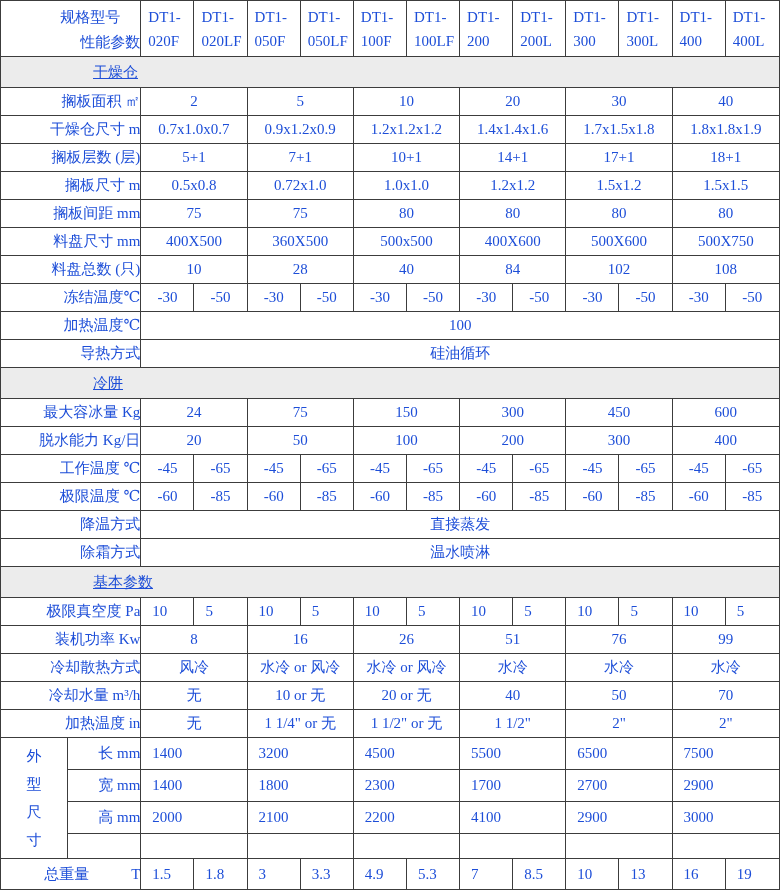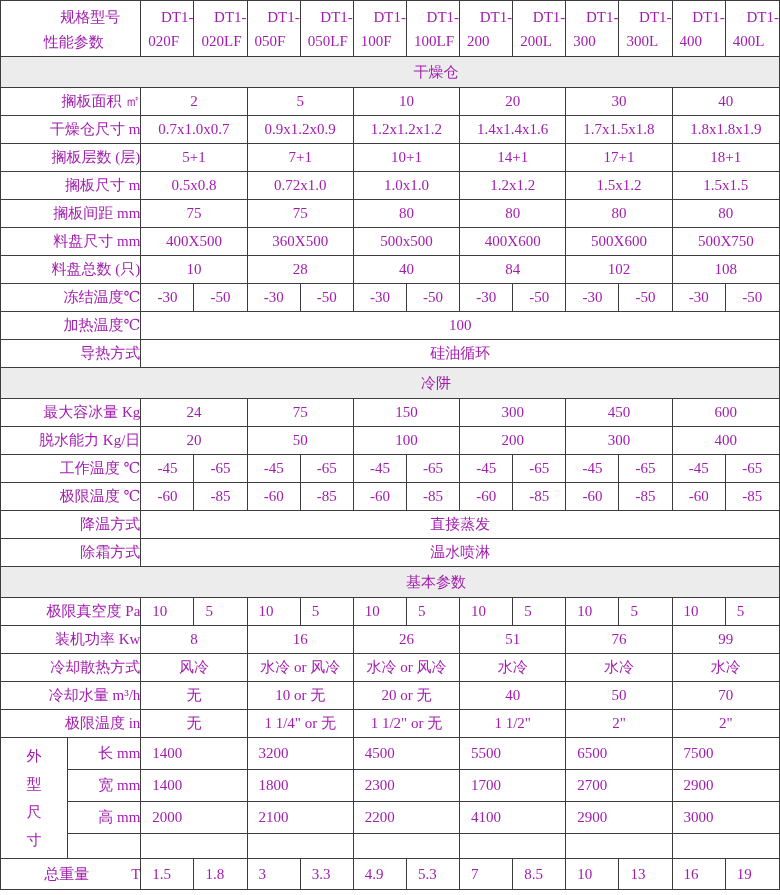--- a/index.html
+++ b/index.html
@@ -1,30 +1,30 @@
 <!DOCTYPE html>
 <html><head>
 <meta charset="utf-8">
 <style>
   html,body{margin:0;padding:0;background:#ffffff;}
   .sheet{width:780px;}
   table{border-collapse:collapse;table-layout:fixed;width:780px;
-        font-family:"Liberation Serif","DejaVu Serif",serif;color:#a21caf;padding-left:41px;}
+        font-family:"Liberation Serif","DejaVu Serif",serif;color:#1d4ed8;padding-left:41px;}
   td{border:1px solid #3c3c3c;font-size:15px;text-align:center;
      padding:0;overflow:hidden;white-space:nowrap;}
   tr.r-data td{height:27px;}
   tr.r-header{height:56px;}
-  tr.r-section td{height:30px;background:#ececec;text-align:center;padding-left:92px;}
+  tr.r-section td{height:30px;background:#ececec;text-align:left;padding-left:92px;text-decoration:underline;}
   tr.r-empty td{height:21px;}
   tr.r-weight td{height:30px;}
   td.corner{vertical-align:middle;}
   td.corner .c-top{text-align:right;padding:4px 20px 0 0;}
-  td.corner .c-bot{text-align:center;padding:6px 0 2px 6px;}
+  td.corner .c-bot{text-align:right;padding:6px 0 2px 6px;}
   td.model{text-align:left;vertical-align:middle;}
-  td.model .m1{padding:2px 0 0 7px;text-align:right;}
+  td.model .m1{padding:2px 0 0 7px;}
   td.model .m2{padding:7px 0 1px 7px;}
   td.lbl{text-align:right;}
   td.left{text-align:left;padding-left:11px;}
   td.outerdim{vertical-align:middle;}
   .vert{display:flex;flex-direction:column;align-items:center;
         justify-content:space-around;height:112px;padding:4px 0;}
   td.wlabel{text-align:right;}
   td.wlabel .wname{padding-left:12px;}
   td.wlabel .wunit{padding-left:42px;}
 </style>
@@ -291,21 +291,21 @@
         <tr class="r-data">
           <td class="lbl" colspan="2">冷却水量 m³/h</td>
           <td colspan="2">无</td>
           <td colspan="2">10 or 无</td>
           <td colspan="2">20 or 无</td>
           <td colspan="2">40</td>
           <td colspan="2">50</td>
           <td colspan="2">70</td>
         </tr>
         <tr class="r-data">
-          <td class="lbl" colspan="2">极限温度 in</td>
+          <td class="lbl" colspan="2">加热温度 in</td>
           <td colspan="2">无</td>
           <td colspan="2">1 1/4" or 无</td>
           <td colspan="2">1 1/2" or 无</td>
           <td colspan="2">1 1/2"</td>
           <td colspan="2">2"</td>
           <td colspan="2">2"</td>
         </tr>
         <tr class="r-data">
           <td class="outerdim" rowspan="4">
             <div class="vert">

